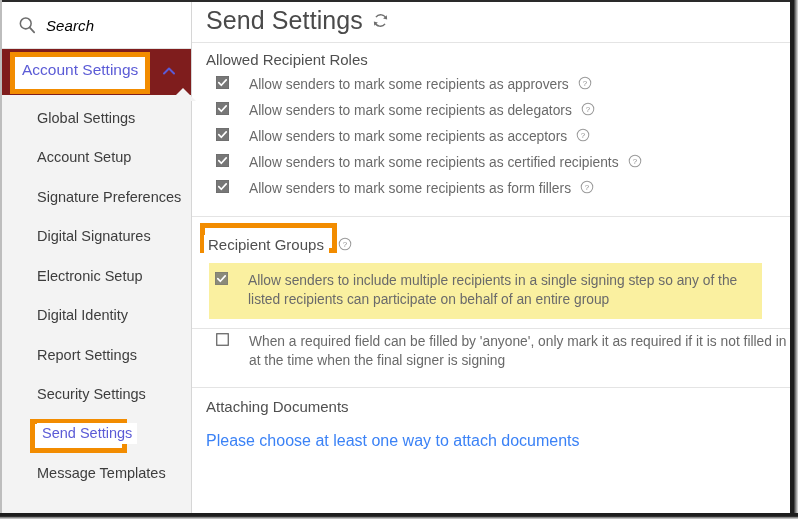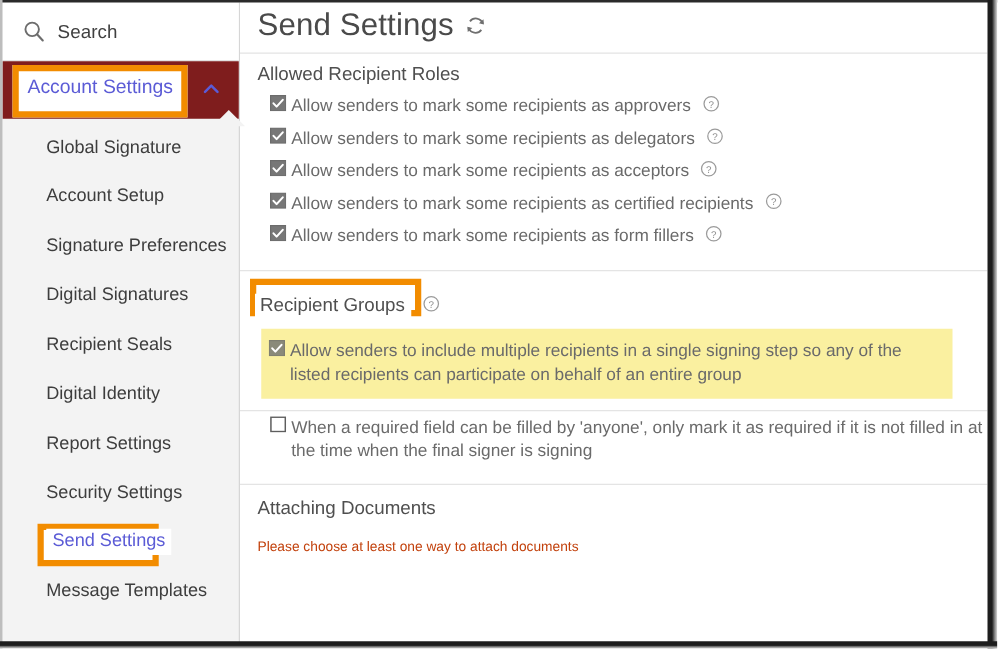--- a/index.html
+++ b/index.html
@@ -44,23 +44,24 @@
     height: 47px;
     background: #ffffff;
     border-bottom: 1px solid #e2e2e2;
     box-sizing: border-box;
     display: flex;
     align-items: center;
     padding-left: 16px;
   }
   .search-icon { width: 18px; height: 18px; flex: 0 0 auto; margin-right: 10px; }
   .search-placeholder {
-    color: #404040;
+    color: #000000;
     font-size: 15px;
     letter-spacing: .1px;
+    font-style: italic;
   }
 
   .acct-row {
     position: absolute;
     left: 0; top: 47px;
     width: 189px;
     height: 46px;
     background: #7f1d1d;
     box-sizing: border-box;
     display: flex;
@@ -175,21 +176,21 @@
 
   .opt-row {
     display: flex;
     align-items: flex-start;
     padding: 3px 0 3px 24px;
     font-size: 13.8px;
     color: #6a6a6a;
     line-height: 19px;
   }
   .opt-row .cb { margin-top: 1px; flex: 0 0 auto; }
-  .opt-text { margin-left: 4px; }
+  .opt-text { margin-left: 20px; }
   .help-icon { margin-left: 9px; margin-top: 1px; flex: 0 0 auto; }
 
   .cb-checked, .cb-empty { width: 13px; height: 13px; display:block; }
 
   
   .rg-wrap { position: relative; }
   .rg-head-row {
     display: flex;
     align-items: flex-end;
     padding: 12px 0 2px 14px;
@@ -225,22 +226,22 @@
     padding: 8px 16px 10px 0;
     box-sizing: border-box;
   }
   .highlight-band .opt-row { padding-left: 6px; padding-top:0; padding-bottom:0; }
   .highlight-band .opt-text { max-width: 512px; }
 
   .gap-sm { height: 14px; }
   .gap-xs { height: 9px; }
 
   .plain-text {
-    font-size: 11px;
-    color: #c2410c;
+    font-size: 16px;
+    color: #3b82f6;
     padding: 13px 0 0 14px;
   }
 </style>
 </head>
 <body>
 
 <div id="screen">
 
   <div class="sidebar">
 
@@ -260,33 +261,33 @@
       <span class="chevron-up">
         <svg viewBox="0 0 16 16" width="16" height="16">
           <polyline points="3,10.5 8,5.5 13,10.5" fill="none" stroke="#5b5bd6" stroke-width="2" stroke-linecap="round" stroke-linejoin="round"></polyline>
         </svg>
       </span>
     </div>
     <div class="caret-notch"></div>
 
     <div class="nav-list">
       <div class="nav-item">
-        <span class="nav-text">Global Signature</span>
+        <span class="nav-text">Global Settings</span>
       </div>
       <div class="nav-item">
         <span class="nav-text">Account Setup</span>
       </div>
       <div class="nav-item">
         <span class="nav-text">Signature Preferences</span>
       </div>
       <div class="nav-item">
         <span class="nav-text">Digital Signatures</span>
       </div>
       <div class="nav-item">
-        <span class="nav-text">Recipient Seals</span>
+        <span class="nav-text">Electronic Setup</span>
       </div>
       <div class="nav-item">
         <span class="nav-text">Digital Identity</span>
       </div>
       <div class="nav-item">
         <span class="nav-text">Report Settings</span>
       </div>
       <div class="nav-item">
         <span class="nav-text">Security Settings</span>
       </div>

